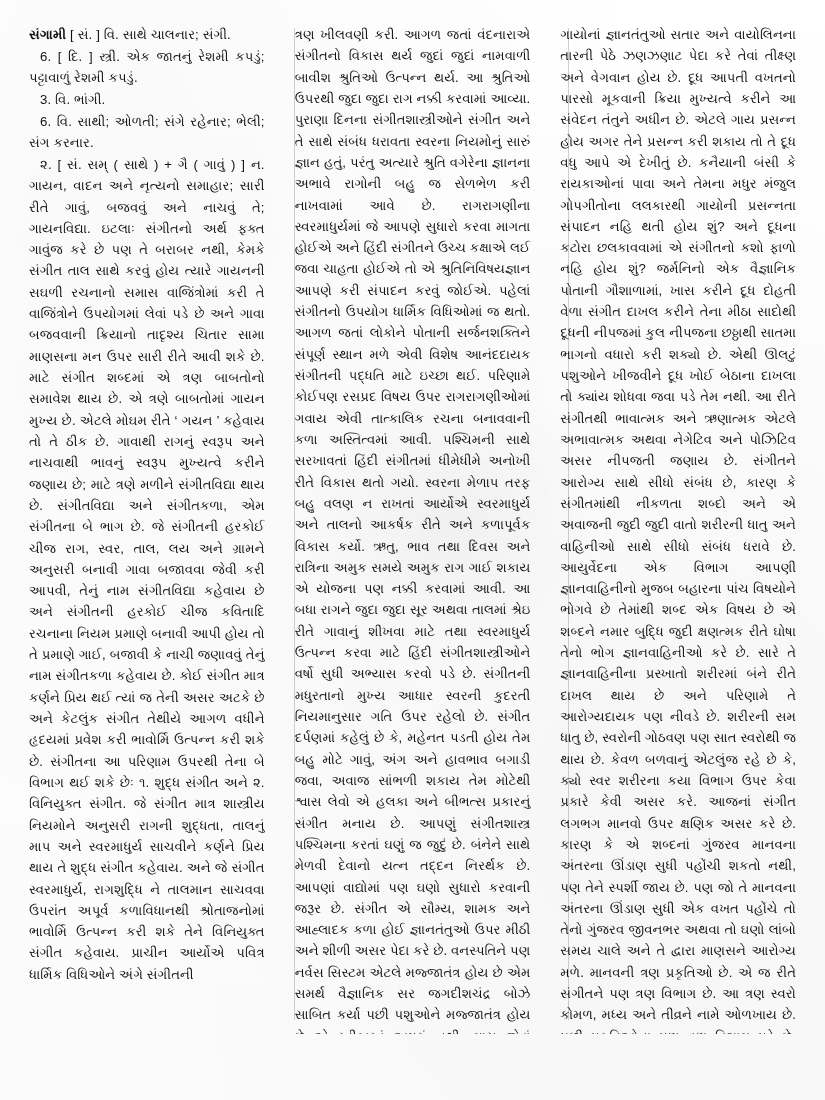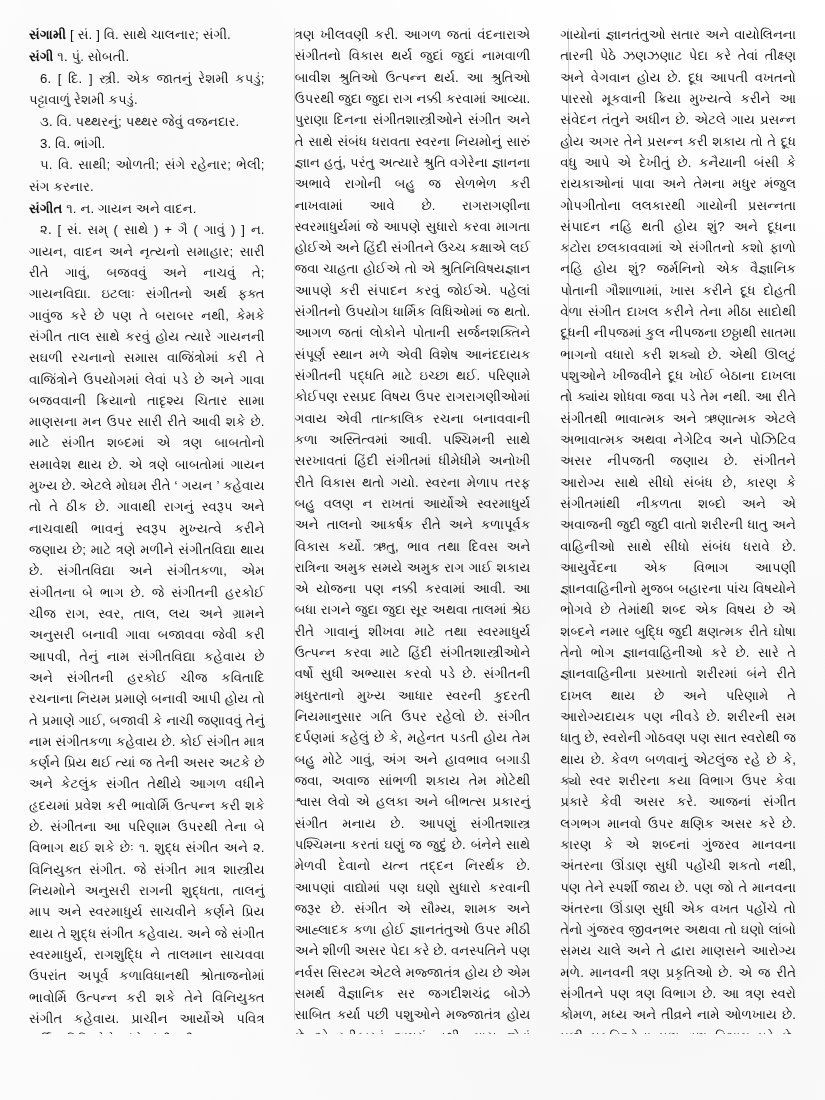--- a/index.html
+++ b/index.html
@@ -153,26 +153,23 @@
 
 <div class="page-inner">
 
 
   <div class="columns">
     <div class="col-rule r1"></div>
     <div class="col-rule r2"></div>
 
     <div class="col c1">
       <p class="para hang"><span class="headword">સંગામી</span> [ સં. ] વિ. સાથે ચાલનાર; સંગી.</p>
-      <p class="para hang"><span class="headword">સંગી</span> ૧. પું. સોબતી.</p>
       <p class="para indent">6. [ દિ. ] સ્ત્રી. એક જાતનું રેશમી કપડું; પટ્ટાવાળું રેશમી કપડું.</p>
-      <p class="para indent">૩. વિ. પથ્થરનું; પથ્થર જેવું વજનદાર.</p>
       <p class="para indent">3. વિ. ભાંગી.</p>
-      <p class="para indent">૫. વિ. સાથી; ઓળતી; સંગે રહેનાર; ભેલી; સંગ કરનાર.</p>
-      <p class="para hang"><span class="headword">સંગીત</span> ૧. ન. ગાયન અને વાદન.</p>
+      <p class="para indent">6. વિ. સાથી; ઓળતી; સંગે રહેનાર; ભેલી; સંગ કરનાર.</p>
       <p class="para indent">૨. [ સં. સમ્ ( સાથે ) + ગૈ ( ગાવું ) ] ન. ગાયન, વાદન અને નૃત્યનો સમાહાર; સારી રીતે ગાવું, બજવવું અને નાચવું તે; ગાયનવિદ્યા. ઇટલાઃ સંગીતનો અર્થ ફક્ત ગાવુંજ કરે છે પણ તે બરાબર નથી, કેમકે સંગીત તાલ સાથે કરવું હોય ત્યારે ગાયનની સઘળી રચનાનો સમાસ વાજિંત્રોમાં કરી તે વાજિંત્રોને ઉપયોગમાં લેવાં પડે છે અને ગાવા બજવવાની ક્રિયાનો તાદૃશ્ય ચિતાર સામા માણસના મન ઉપર સારી રીતે આવી શકે છે. માટે સંગીત શબ્દમાં એ ત્રણ બાબતોનો સમાવેશ થાય છે. એ ત્રણે બાબતોમાં ગાયન મુખ્ય છે. એટલે મોઘમ રીતે ‘ ગયન ’ કહેવાય તો તે ઠીક છે. ગાવાથી રાગનું સ્વરૂપ અને નાચવાથી ભાવનું સ્વરૂપ મુખ્યત્વે કરીને જણાય છે; માટે ત્રણે મળીને સંગીતવિદ્યા થાય છે. સંગીતવિદ્યા અને સંગીતકળા, એમ સંગીતના બે ભાગ છે. જે સંગીતની હરકોઈ ચીજ રાગ, સ્વર, તાલ, લય અને ગ્રામને અનુસરી બનાવી ગાવા બજાવવા જેવી કરી આપવી, તેનું નામ સંગીતવિદ્યા કહેવાય છે અને સંગીતની હરકોઈ ચીજ કવિતાદિ રચનાના નિયમ પ્રમાણે બનાવી આપી હોય તો તે પ્રમાણે ગાઈ, બજાવી કે નાચી જણાવવું તેનું નામ સંગીતકળા કહેવાય છે. કોઈ સંગીત માત્ર કર્ણને પ્રિય થઈ ત્યાં જ તેની અસર અટકે છે અને કેટલુંક સંગીત તેથીયે આગળ વધીને હૃદયમાં પ્રવેશ કરી ભાવોર્મિ ઉત્પન્ન કરી શકે છે. સંગીતના આ પરિણામ ઉપરથી તેના બે વિભાગ થઈ શકે છેઃ ૧. શુદ્ધ સંગીત અને ૨. વિનિયુક્ત સંગીત. જે સંગીત માત્ર શાસ્ત્રીય નિયમોને અનુસરી રાગની શુદ્ધતા, તાલનું માપ અને સ્વરમાધુર્ય સાચવીને કર્ણને પ્રિય થાય તે શુદ્ધ સંગીત કહેવાય. અને જે સંગીત સ્વરમાધુર્ય, રાગશુદ્ધિ ને તાલમાન સાચવવા ઉપરાંત અપૂર્વ કળાવિધાનથી શ્રોતાજનોમાં ભાવોર્મિ ઉત્પન્ન કરી શકે તેને વિનિયુક્ત સંગીત કહેવાય. પ્રાચીન આર્યોએ પવિત્ર ધાર્મિક વિધિઓને અંગે સંગીતની</p>
     </div>
 
     <div class="col c2">
       <p class="para">ત્રણ ખીલવણી કરી. આગળ જતાં વંદનારાએ સંગીતનો વિકાસ થર્ય જુદાં જુદાં નામવાળી બાવીશ શ્રુતિઓ ઉત્પન્ન થર્ય. આ શ્રુતિઓ ઉપરથી જુદા જુદા રાગ નક્કી કરવામાં આવ્યા. પુરાણા દિનના સંગીતશાસ્ત્રીઓને સંગીત અને તે સાથે સંબંધ ધરાવતા સ્વરના નિયમોનું સારું જ્ઞાન હતું, પરંતુ અત્યારે શ્રુતિ વગેરેના જ્ઞાનના અભાવે રાગોની બહુ જ સેળભેળ કરી નાખવામાં આવે છે. રાગરાગણીના સ્વરમાધુર્યમાં જે આપણે સુધારો કરવા માગતા હોઈએ અને હિંદી સંગીતને ઉચ્ચ કક્ષાએ લઈ જવા ચાહતા હોઈએ તો એ શ્રુતિનિવિષયજ્ઞાન આપણે કરી સંપાદન કરવું જોઈએ. પહેલાં સંગીતનો ઉપયોગ ધાર્મિક વિધિઓમાં જ થતો. આગળ જતાં લોકોને પોતાની સર્જનશક્તિને સંપૂર્ણ સ્થાન મળે એવી વિશેષ આનંદદાયક સંગીતની પદ્ધતિ માટે ઇચ્છા થઈ. પરિણામે કોઈપણ રસપ્રદ વિષય ઉપર રાગરાગણીઓમાં ગવાય એવી તાત્કાલિક રચના બનાવવાની કળા અસ્તિત્વમાં આવી. પશ્ચિમની સાથે સરખાવતાં હિંદી સંગીતમાં ધીમેધીમે અનોખી રીતે વિકાસ થતો ગયો. સ્વરના મેળાપ તરફ બહુ વલણ ન રાખતાં આર્યોએ સ્વરમાધુર્ય અને તાલનો આકર્ષક રીતે અને કળાપૂર્વક વિકાસ કર્યો. ઋતુ, ભાવ તથા દિવસ અને રાત્રિના અમુક સમયે અમુક રાગ ગાઈ શકાય એ યોજના પણ નક્કી કરવામાં આવી. આ બધા રાગને જુદા જુદા સૂર અથવા તાલમાં શ્રેઇ રીતે ગાવાનું શીખવા માટે તથા સ્વરમાધુર્ય ઉત્પન્ન કરવા માટે હિંદી સંગીતશાસ્ત્રીઓને વર્ષો સુધી અભ્યાસ કરવો પડે છે. સંગીતની મધુરતાનો મુખ્ય આધાર સ્વરની કુદરતી નિયમાનુસાર ગતિ ઉપર રહેલો છે. સંગીત દર્પણમાં કહેલું છે કે, મહેનત પડતી હોય તેમ બહુ મોટે ગાવું, અંગ અને હાવભાવ બગાડી જવા, અવાજ સાંભળી શકાય તેમ મોટેથી શ્વાસ લેવો એ હલકા અને બીભત્સ પ્રકારનું સંગીત મનાય છે. આપણું સંગીતશાસ્ત્ર પશ્ચિમના કરતાં ઘણું જ જુદું છે. બંનેને સાથે મેળવી દેવાનો યત્ન તદ્દન નિરર્થક છે. આપણાં વાદ્યોમાં પણ ઘણો સુધારો કરવાની જરૂર છે. સંગીત એ સૌમ્ય, શામક અને આહ્લાદક કળા હોઈ જ્ઞાનતંતુઓ ઉપર મીઠી અને શીળી અસર પેદા કરે છે. વનસ્પતિને પણ નર્વસ સિસ્ટમ એટલે મજ્જાતંત્ર હોય છે એમ સમર્થ વૈજ્ઞાનિક સર જગદીશચંદ્ર બોઝે સાબિત કર્યા પછી પશુઓને મજ્જાતંત્ર હોય છે એ સ્વીકારવું અઘરું નથી. ગાય જેવાં કોમળ, ચપળ અને ચકોર પ્રાણી, જેમાં યે દુગ્ધપ્રધાન પ્રકૃતિની</p>
     </div>
 
     <div class="col c3">
       <p class="para">ગાયોનાં જ્ઞાનતંતુઓ સતાર અને વાયોલિનના તારની પેઠે ઝણઝણાટ પેદા કરે તેવાં તીક્ષ્ણ અને વેગવાન હોય છે. દૂધ આપતી વખતનો પારસો મૂકવાની ક્રિયા મુખ્યત્વે કરીને આ સંવેદન તંતુને અધીન છે. એટલે ગાય પ્રસન્ન હોય અગર તેને પ્રસન્ન કરી શકાય તો તે દૂધ વધુ આપે એ દેખીતું છે. કનૈયાની બંસી કે રાયકાઓનાં પાવા અને તેમના મધુર મંજુલ ગોપગીતોના લલકારથી ગાયોની પ્રસન્નતા સંપાદન નહિ થતી હોય શું? અને દૂધના કટોરા છલકાવવામાં એ સંગીતનો કશો ફાળો નહિ હોય શું? જર્મનિનો એક વૈજ્ઞાનિક પોતાની ગૌશાળામાં, ખાસ કરીને દૂધ દોહતી વેળા સંગીત દાખલ કરીને તેના મીઠા સાદોથી દૂધની નીપજમાં કુલ નીપજના છઠ્ઠાથી સાતમા ભાગનો વધારો કરી શક્યો છે. એથી ઊલટું પશુઓને ખીજવીને દૂધ ખોઈ બેઠાના દાખલા તો ક્યાંય શોધવા જવા પડે તેમ નથી. આ રીતે સંગીતથી ભાવાત્મક અને ઋણાત્મક એટલે અભાવાત્મક અથવા નેગેટિવ અને પોઝિટિવ અસર નીપજતી જણાય છે. સંગીતને આરોગ્ય સાથે સીધો સંબંધ છે, કારણ કે સંગીતમાંથી નીકળતા શબ્દો અને એ અવાજની જુદી જુદી વાતો શરીરની ધાતુ અને વાહિનીઓ સાથે સીધો સંબંધ ધરાવે છે. આયુર્વેદના એક વિભાગ આપણી જ્ઞાનવાહિનીનો મુજબ બહારના પાંચ વિષયોને ભોગવે છે તેમાંથી શબ્દ એક વિષય છે એ શબ્દને નમાર બુદ્ધિ જુદી ક્ષણત્મક રીતે ઘોષા તેનો ભોગ જ્ઞાનવાહિનીઓ કરે છે. સારે તે જ્ઞાનવાહિનીના પ્રસ્ખાતો શરીરમાં બંને રીતે દાખલ થાય છે અને પરિણામે તે આરોગ્યદાયક પણ નીવડે છે. શરીરની સમ ધાતુ છે, સ્વરોની ગોઠવણ પણ સાત સ્વરોથી જ થાય છે. કેવળ બળવાનું એટલુંજ રહે છે કે, ક્યો સ્વર શરીરના કયા વિભાગ ઉપર કેવા પ્રકારે કેવી અસર કરે. આજનાં સંગીત લગભગ માનવો ઉપર ક્ષણિક અસર કરે છે. કારણ કે એ શબ્દનાં ગુંજરવ માનવના અંતરના ઊંડાણ સુધી પહોંચી શકતો નથી, પણ તેને સ્પર્શી જાય છે. પણ જો તે માનવના અંતરના ઊંડાણ સુધી એક વખત પહોંચે તો તેનો ગુંજરવ જીવનભર અથવા તો ઘણો લાંબો સમય ચાલે અને તે દ્વારા માણસને આરોગ્ય મળે. માનવની ત્રણ પ્રકૃતિઓ છે. એ જ રીતે સંગીતને પણ ત્રણ વિભાગ છે. આ ત્રણ સ્વરો કોમળ, મધ્ય અને તીવ્રને નામે ઓળખાય છે. પછી પ્રકૃતિઓના પણ ત્રણ વિભાગ પડે છેઃ સાત્ત્વિક, રાજસ અને તામસ.</p>
     </div>

